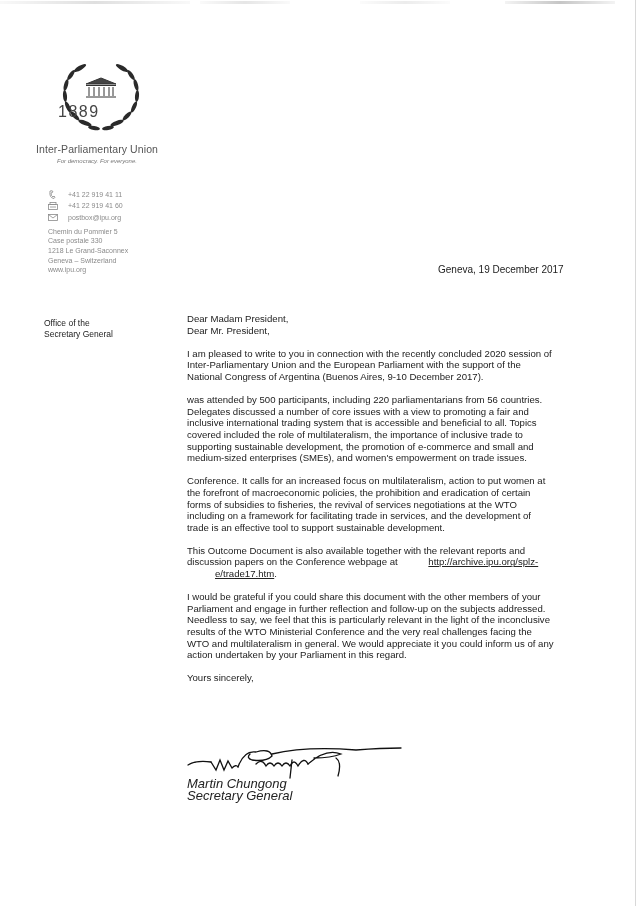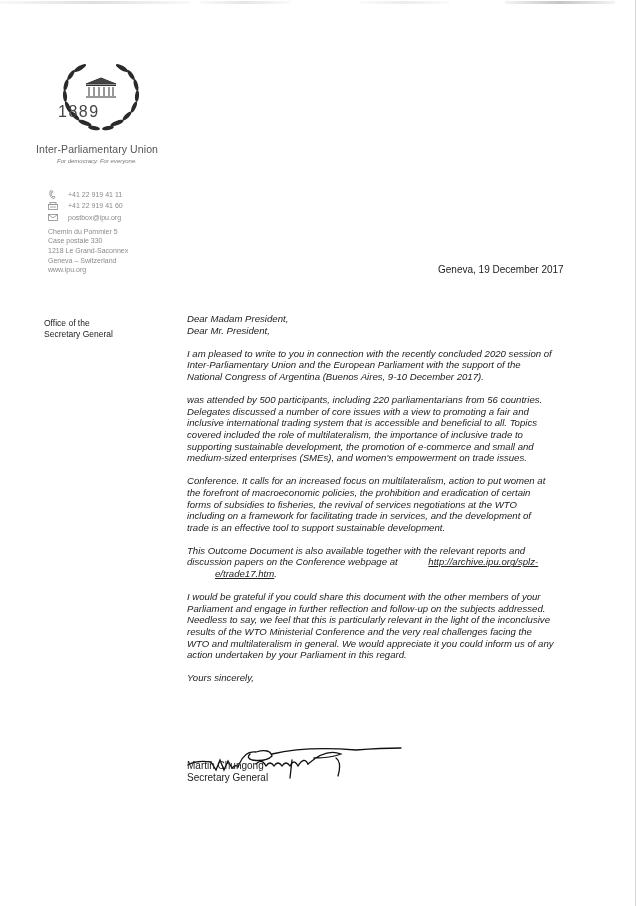--- a/index.html
+++ b/index.html
@@ -20,25 +20,25 @@
     .contact .ic { width: 20px; display: inline-block; }
     .contact .ic svg { display: block; }
     .contact .addr { margin-top: 4px; line-height: 9.6px; }
 
     .date { position: absolute; left: 398px; top: 264px; font-size: 10px; color: #222; margin-left: 40px; }
 
     .office { position: absolute; left: 44px; top: 318px; font-size: 8.5px; font-weight: normal; color: #222; line-height: 11px; }
 
     .letter { position: absolute; left: 187px; top: 313px; width: 420px; font-size: 9.6px; line-height: 11.6px; color: #222; }
     .letter p { margin: 0 0 11.6px 0; }
-    .letter .line { display: block; white-space: nowrap; font-style: italic; }
+    .letter .line { display: block; white-space: nowrap; }
     .letter a { color: #222; text-decoration: underline; padding-left: 28px; }
 
     .signature { position: absolute; left: 186px; top: 740px; width: 220px; height: 40px; }
-    .signer { position: absolute; left: 187px; top: 760px; font-size: 10px; line-height: 12px; color: #222; }
+    .signer { position: absolute; left: 187px; top: 778px; font-size: 13px; line-height: 12px; color: #222; font-style: italic; }
   </style>
 </head>
 <body>
 
 <div class="scan-top">
   <div class="smudge" style="left:0;width:190px;opacity:.5"></div>
   <div class="smudge" style="left:200px;width:90px;opacity:.4"></div>
   <div class="smudge" style="left:360px;width:90px;opacity:.3"></div>
   <div class="smudge" style="left:505px;width:110px;opacity:.9"></div>
 </div>

